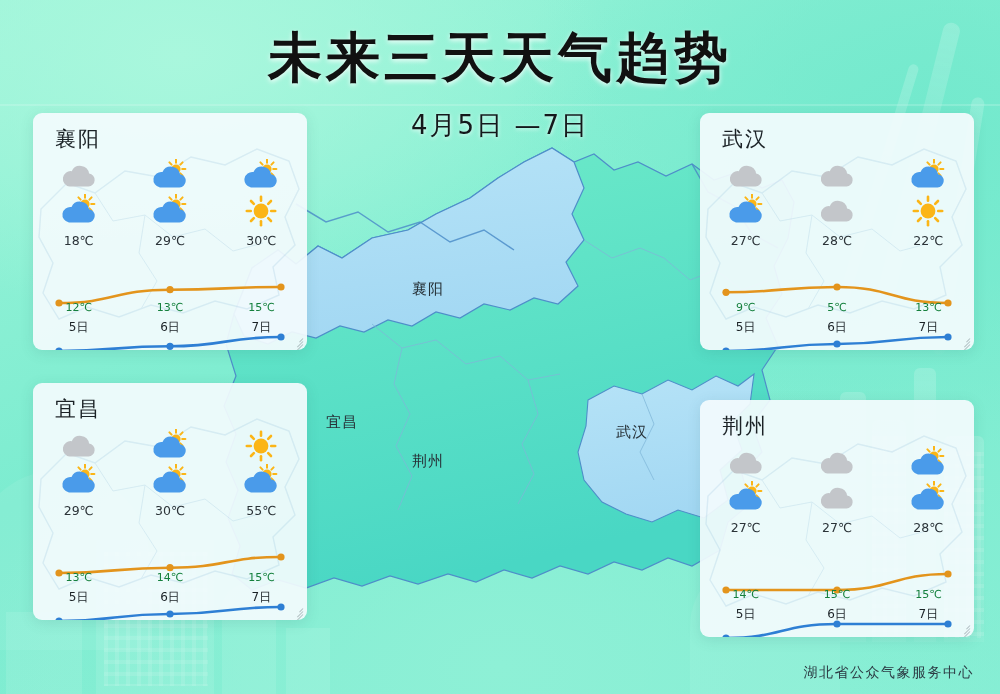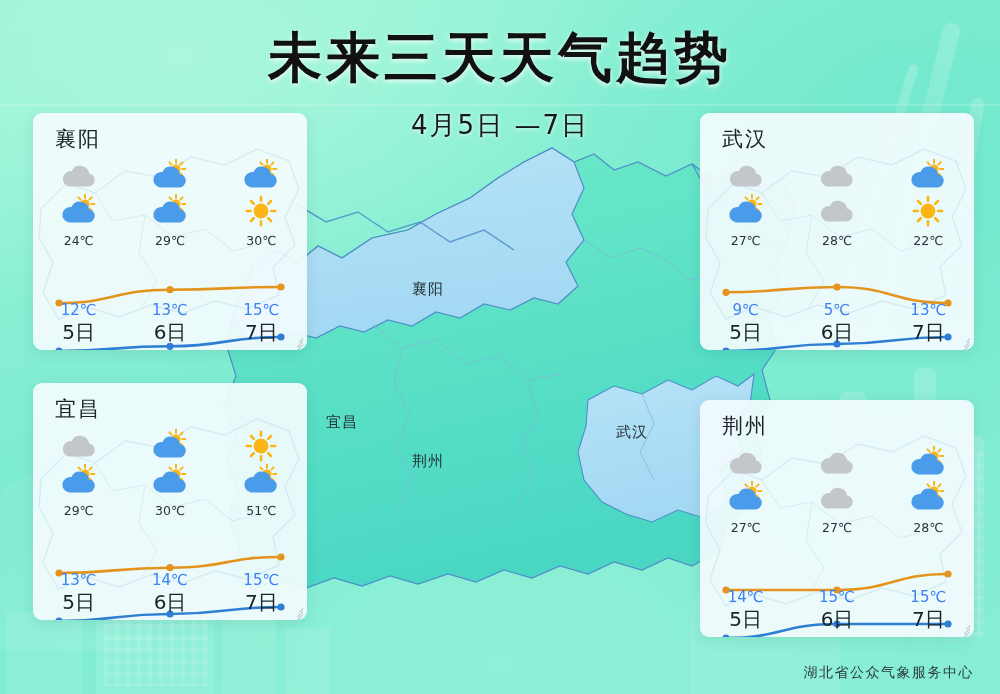--- a/index.html
+++ b/index.html
@@ -77,22 +77,22 @@
   .cols{position:absolute;left:0;right:0;top:46px;display:flex;}
   .col{flex:1;display:flex;flex-direction:column;align-items:center;}
   .ic{width:46px;height:34px;position:relative;margin-bottom:1px;}
   .ic svg{width:46px;height:34px;display:block;}
   .hi-t{font-size:12.5px;color:#2b3338;margin-top:4px;font-family:"DejaVu Sans","Liberation Sans",sans-serif;}
 
   .chart{position:absolute;left:0;right:0;top:170px;height:85px;}
   .chart svg{width:100%;height:100%;display:block;}
   .lo-row,.day-row{position:absolute;left:0;right:0;display:flex;}
   .lo-row .c,.day-row .c{flex:1;text-align:center;font-family:"DejaVu Sans","Liberation Sans",sans-serif;}
-  .lo-row .c{font-size:15px;color:#3b82f6;}
-  .day-row .c{font-size:20px;color:#1b2226;}
+  .lo-row .c{font-size:11px;color:#15803d;}
+  .day-row .c{font-size:12px;color:#1b2226;}
 
   .grip{position:absolute;right:4px;bottom:3px;width:13px;height:13px;opacity:.45;}
   .grip i{display:block;position:absolute;right:0;height:1px;background:#6d7b82;transform-origin:right center;transform:rotate(-45deg);}
   .grip i:nth-child(1){bottom:2px;width:11px;}
   .grip i:nth-child(2){bottom:5px;width:8px;}
   .grip i:nth-child(3){bottom:8px;width:5px;}
 </style>
 </head>
 <body>
 
@@ -178,21 +178,21 @@
               <line x1="29.0" y1="16.2" x2="29.0" y2="19.4" stroke="#FBB516" stroke-width="2" stroke-linecap="round"></line>
               <line x1="24.6" y1="14.4" x2="22.4" y2="16.6" stroke="#FBB516" stroke-width="2" stroke-linecap="round"></line>
               <line x1="22.8" y1="10.0" x2="19.6" y2="10.0" stroke="#FBB516" stroke-width="2" stroke-linecap="round"></line>
               <line x1="24.6" y1="5.6" x2="22.4" y2="3.4" stroke="#FBB516" stroke-width="2" stroke-linecap="round"></line>
               <line x1="29.0" y1="3.8" x2="29.0" y2="0.6" stroke="#FBB516" stroke-width="2" stroke-linecap="round"></line>
               <line x1="33.4" y1="5.6" x2="35.6" y2="3.4" stroke="#FBB516" stroke-width="2" stroke-linecap="round"></line>
               <circle cx="29" cy="10" r="4.6" fill="#FBB516"></circle>
               <path d="M13 28.5h19.5a6.7 6.7 0 0 0 .6-13.3 9.3 9.3 0 0 0-17.6-2.2A6.9 6.9 0 0 0 13 28.5z" fill="#4A9BEA"></path>
             </svg>
           </span>
-          <span class="hi-t">24℃</span>
+          <span class="hi-t">18℃</span>
         </div>
         <div class="col">
           <span class="ic">
             <svg xmlns="http://www.w3.org/2000/svg" viewBox="0 0 46 34">
               <line x1="35.2" y1="10.0" x2="38.4" y2="10.0" stroke="#FBB516" stroke-width="2" stroke-linecap="round"></line>
               <line x1="33.4" y1="14.4" x2="35.6" y2="16.6" stroke="#FBB516" stroke-width="2" stroke-linecap="round"></line>
               <line x1="29.0" y1="16.2" x2="29.0" y2="19.4" stroke="#FBB516" stroke-width="2" stroke-linecap="round"></line>
               <line x1="24.6" y1="14.4" x2="22.4" y2="16.6" stroke="#FBB516" stroke-width="2" stroke-linecap="round"></line>
               <line x1="22.8" y1="10.0" x2="19.6" y2="10.0" stroke="#FBB516" stroke-width="2" stroke-linecap="round"></line>
               <line x1="24.6" y1="5.6" x2="22.4" y2="3.4" stroke="#FBB516" stroke-width="2" stroke-linecap="round"></line>
@@ -469,21 +469,21 @@
               <line x1="29.0" y1="16.2" x2="29.0" y2="19.4" stroke="#FBB516" stroke-width="2" stroke-linecap="round"></line>
               <line x1="24.6" y1="14.4" x2="22.4" y2="16.6" stroke="#FBB516" stroke-width="2" stroke-linecap="round"></line>
               <line x1="22.8" y1="10.0" x2="19.6" y2="10.0" stroke="#FBB516" stroke-width="2" stroke-linecap="round"></line>
               <line x1="24.6" y1="5.6" x2="22.4" y2="3.4" stroke="#FBB516" stroke-width="2" stroke-linecap="round"></line>
               <line x1="29.0" y1="3.8" x2="29.0" y2="0.6" stroke="#FBB516" stroke-width="2" stroke-linecap="round"></line>
               <line x1="33.4" y1="5.6" x2="35.6" y2="3.4" stroke="#FBB516" stroke-width="2" stroke-linecap="round"></line>
               <circle cx="29" cy="10" r="4.6" fill="#FBB516"></circle>
               <path d="M13 28.5h19.5a6.7 6.7 0 0 0 .6-13.3 9.3 9.3 0 0 0-17.6-2.2A6.9 6.9 0 0 0 13 28.5z" fill="#4A9BEA"></path>
             </svg>
           </span>
-          <span class="hi-t">51℃</span>
+          <span class="hi-t">55℃</span>
         </div>
       </div>
       <div class="chart" style="top: 168px;">
         <svg viewBox="0 0 274 85" preserveAspectRatio="none">
       <g>
             <path d="M26.0,22.0 C81.5,22.0 81.5,16.7 137.0,16.7 C192.5,16.7 192.5,6.0 248.0,6.0" fill="none" stroke="#E3941C" stroke-width="2.6" stroke-linecap="round" stroke-linejoin="round"></path>
             <circle cx="26.0" cy="22.0" r="3.6" fill="#E3941C"></circle>
             <circle cx="137.0" cy="16.7" r="3.6" fill="#E3941C"></circle>
             <circle cx="248.0" cy="6.0" r="3.6" fill="#E3941C"></circle>
           </g>

